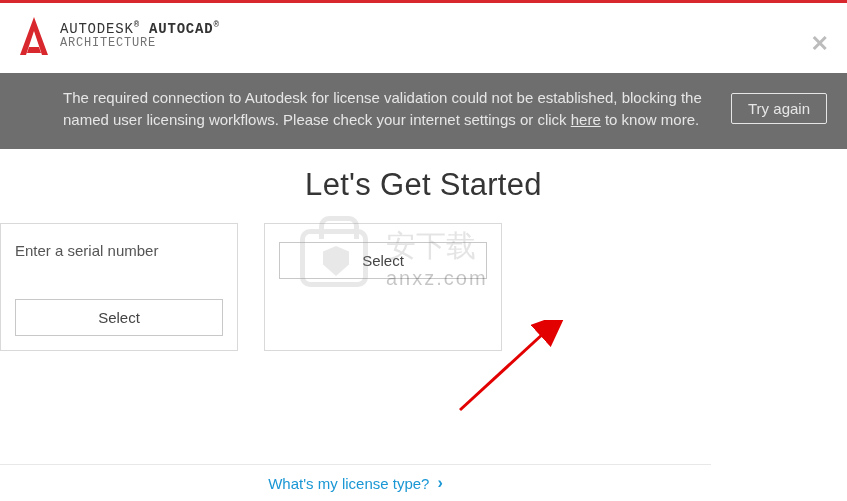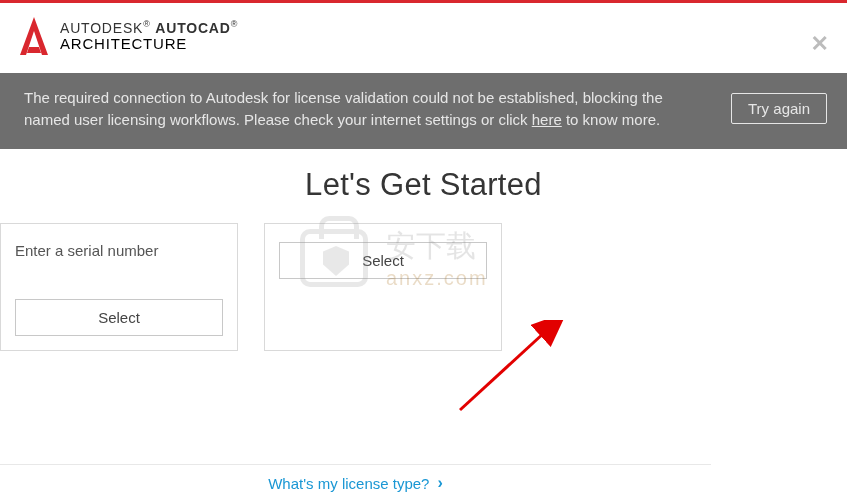--- a/index.html
+++ b/index.html
@@ -1,29 +1,29 @@
 <!DOCTYPE html>
 <html><head>
 <meta charset="utf-8">
 <style>
   * { box-sizing: border-box; margin: 0; padding: 0; }
   html, body { width: 847px; height: 501px; font-family: "Segoe UI", Arial, sans-serif; background: #fff; overflow: hidden; }
   .topbar { height: 3px; background: #d9272e; width: 100%; }
   .header { display: flex; align-items: center; padding: 14px 22px 18px 20px; position: relative; }
   .logo { display: flex; align-items: center; }
   .logo-icon { width: 28px; height: 38px; margin-right: 12px; }
-  .logo-text { line-height: 1.1; }
+  .logo-text { line-height: 1.1; font-family: Liberation Mono, monospace; }
   .logo-line1 { font-size: 14px; letter-spacing: 0.8px; color: #333; }
   .logo-line1 .brand { font-weight: 500; }
   .logo-line1 .reg { font-size: 9px; vertical-align: super; }
   .logo-line1 .prod { font-weight: 700; }
-  .logo-line2 { font-size: 15px; letter-spacing: 0.8px; color: #000000; font-weight: 500; }
+  .logo-line2 { font-size: 12px; letter-spacing: 0.8px; color: #737373; font-weight: 500; }
   .close-btn { position: absolute; right: 18px; top: 30px; font-size: 22px; color: #bcbcbc; cursor: pointer; background: none; border: none; font-weight: bold; line-height: 1; }
   .banner { background: rgba(90,90,90,0.88); color: #e6e6e6; padding: 14px 20px 18px 24px; display: flex; align-items: center; justify-content: space-between; min-height: 68px; }
-  .banner-text { font-size: 15px; line-height: 1.45; max-width: 640px; }
+  .banner-text { font-size: 15px; line-height: 1.45; max-width: 640px; margin-left: 39px; }
   .banner-text a { color: #e6e6e6; text-decoration: underline; cursor: pointer; }
   .banner-btn { border: 1px solid #e6e6e6; background: transparent; color: #e6e6e6; font-size: 15px; padding: 6px 16px; cursor: pointer; border-radius: 2px; }
   .main { text-align: center; padding-top: 18px; }
   .title { font-size: 31px; color: #353535; font-weight: 400; margin-bottom: 20px; letter-spacing: 0.3px; }
   .cards { display: flex; justify-content: flex-start; gap: 26px; }
   .card { width: 238px; height: 128px; border: 1px solid #d9d9d9; padding: 18px 14px 14px 14px; display: flex; flex-direction: column; justify-content: space-between; text-align: left; }
   .card-label { font-size: 15px; color: #555; }
   .card-btn { width: 100%; border: 1px solid #c8c8c8; background: #fff; padding: 9px 4px; font-size: 15px; color: #444; cursor: pointer; }
   .footer { position: absolute; bottom: 0; left: 0; width: 711px; height: 37px; border-top: 1px solid #e8e8e8; display: flex; align-items: center; justify-content: center; }
   .footer-link { color: #1a97d4; font-size: 15px; cursor: pointer; display: flex; align-items: center; gap: 8px; }
@@ -79,21 +79,21 @@
   </div>
 </div>
 
 <div class="wm-wrap">
   <div style="display:flex; align-items:center;">
     <div class="wm-bag">
         <div class="wm-shield"></div>
       </div>
     <div style="margin-left:18px;">
       <div style="font-size:30px; color:#8a8a8a;">安下载</div>
-      <div style="font-size:20px; color:#a16207; letter-spacing:2px;">anxz.com</div>
+      <div style="font-size:20px; color:#000000; letter-spacing:2px;">anxz.com</div>
     </div>
   </div>
 </div>
 
 <svg class="arrow-svg" width="140" height="100">
   <defs>
     <marker id="ah" markerWidth="12" markerHeight="12" refX="2" refY="5" orient="auto">
       <path d="M0,0 L0,10 L12,5 Z" fill="#e20000"></path>
     </marker>
   </defs>

